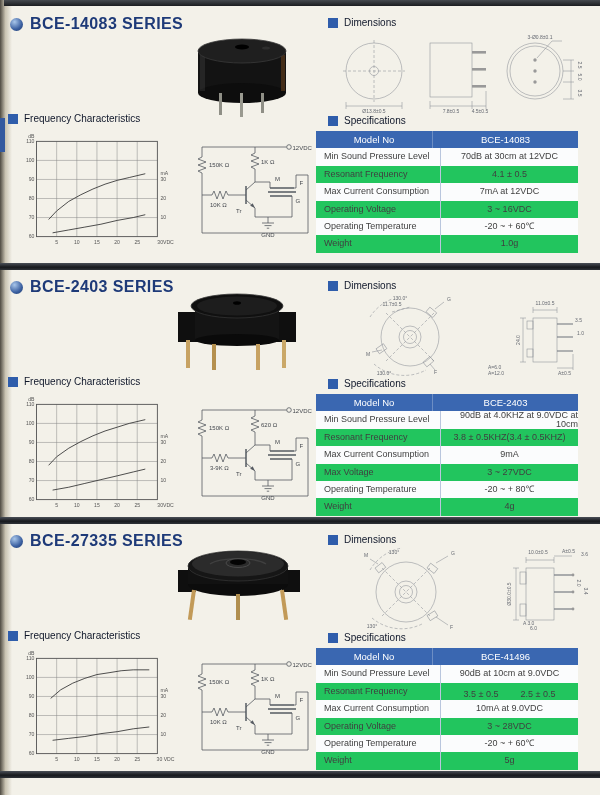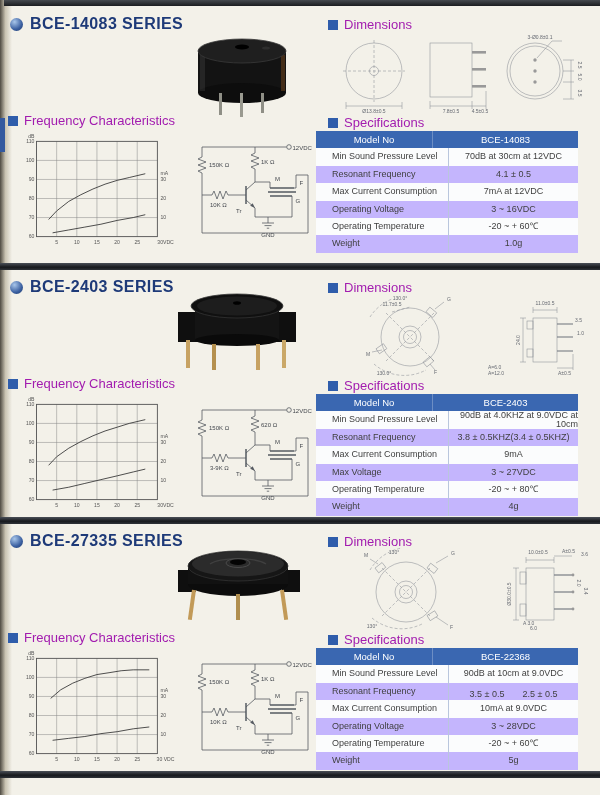--- a/index.html
+++ b/index.html
@@ -10,38 +10,38 @@
   .edge-tab{position:absolute;left:0;top:118px;width:5px;height:34px;background:#33599f}
   .topbar{position:absolute;left:4px;top:0;width:596px;height:6px;
        background:linear-gradient(180deg,#45494f,#1a1c20)}
   .divider{position:absolute;left:0;width:600px;height:7px;
        background:linear-gradient(180deg,#4a4f57,#17191d 60%,#2e3238)}
   .panel{position:absolute;left:0;width:576px}
   .series-title{position:absolute;left:10px;top:8px;display:flex;align-items:center}
   .bullet{width:13px;height:13px;border-radius:50%;margin-right:7px;flex:0 0 auto;
        background:radial-gradient(circle at 35% 30%,#a8c6ea,#3a5fa0 60%,#1c3766)}
   .series-text{font-size:16px;font-weight:bold;color:#1e3a78;letter-spacing:.4px}
-  .sub-header{position:absolute;display:flex;align-items:center;font-size:13px;color:#a21caf}
+  .sub-header{position:absolute;display:flex;align-items:center;font-size:10px;color:#0f172a}
   .sq{width:10px;height:10px;background:#2f5dab;margin-right:6px;flex:0 0 auto}
   .photo,.dims,.chart,.circuit{position:absolute}
   .freq-h{left:8px;top:106px}
   .dims-h{left:328px;top:10px}
   .specs-h{left:328px;top:108px}
   .chart{left:14px;top:124px}
   .circuit{left:192px;top:126px}
   .spec-table{position:absolute;left:316px;top:124px;width:262px;font-size:9px;line-height:1.05}
   .spec-row{display:flex;height:17.4px;align-items:center}
   .spec-head{background:#3a67b1;color:#fff;font-size:9.5px}
-  .spec-l{width:116px;padding-left:16px;flex:0 0 auto}
+  .spec-l{width:116px;padding-left:8px;flex:0 0 auto}
   .spec-head .spec-l{text-align:center;padding-left:0}
   .spec-r{flex:1;text-align:right;border-left:1px solid #b9c6dd;align-self:stretch;
           display:flex;align-items:center;justify-content:center}
   .spec-head .spec-r{border-left:1px solid #6d8ec4}
   .row-odd{background:#fbfcfd}
-  .row-even{background:#c4b5fd}
+  .row-even{background:#22c55e}
   .split{padding:12px}
   .split span{flex:1;display:flex;align-items:center;justify-content:center;height:100%}
   .split span + span{border-left:1px solid #9db3d6}
   
   .cframe{fill:none;stroke:#555;stroke-width:.9}
   .cgrid{stroke:#888;stroke-width:.5}
   .ctick{font-size:5px;fill:#555;font-family:"Liberation Sans",sans-serif}
   .ccurve{fill:none;stroke:#3f3f3f;stroke-width:.9}
   .w{stroke:#555a61;stroke-width:.8;fill:none}
   .wt{stroke:#555a61;stroke-width:1.5;fill:none}
@@ -564,21 +564,21 @@
     <text class="ctext" x="76" y="104" text-anchor="middle">GND</text>
   </svg>
 
   <div class="sub-header specs-h">
     <span class="sq"></span>
     <span>Specifications</span>
   </div>
   <div class="spec-table">
       <div class="spec-row spec-head">
         <div class="spec-l">Model No</div>
-        <div class="spec-r">BCE-22368</div>
+        <div class="spec-r">BCE-41496</div>
       </div>
       <div class="spec-row row-odd">
         <div class="spec-l">Min Sound Pressure Level</div>
         <div class="spec-r">90dB at 10cm at 9.0VDC</div>
       </div>
       <div class="spec-row row-even">
         <div class="spec-l">Resonant Frequency</div>
         <div class="spec-r split">
           <span>3.5 ± 0.5</span>
           <span>2.5 ± 0.5</span>

